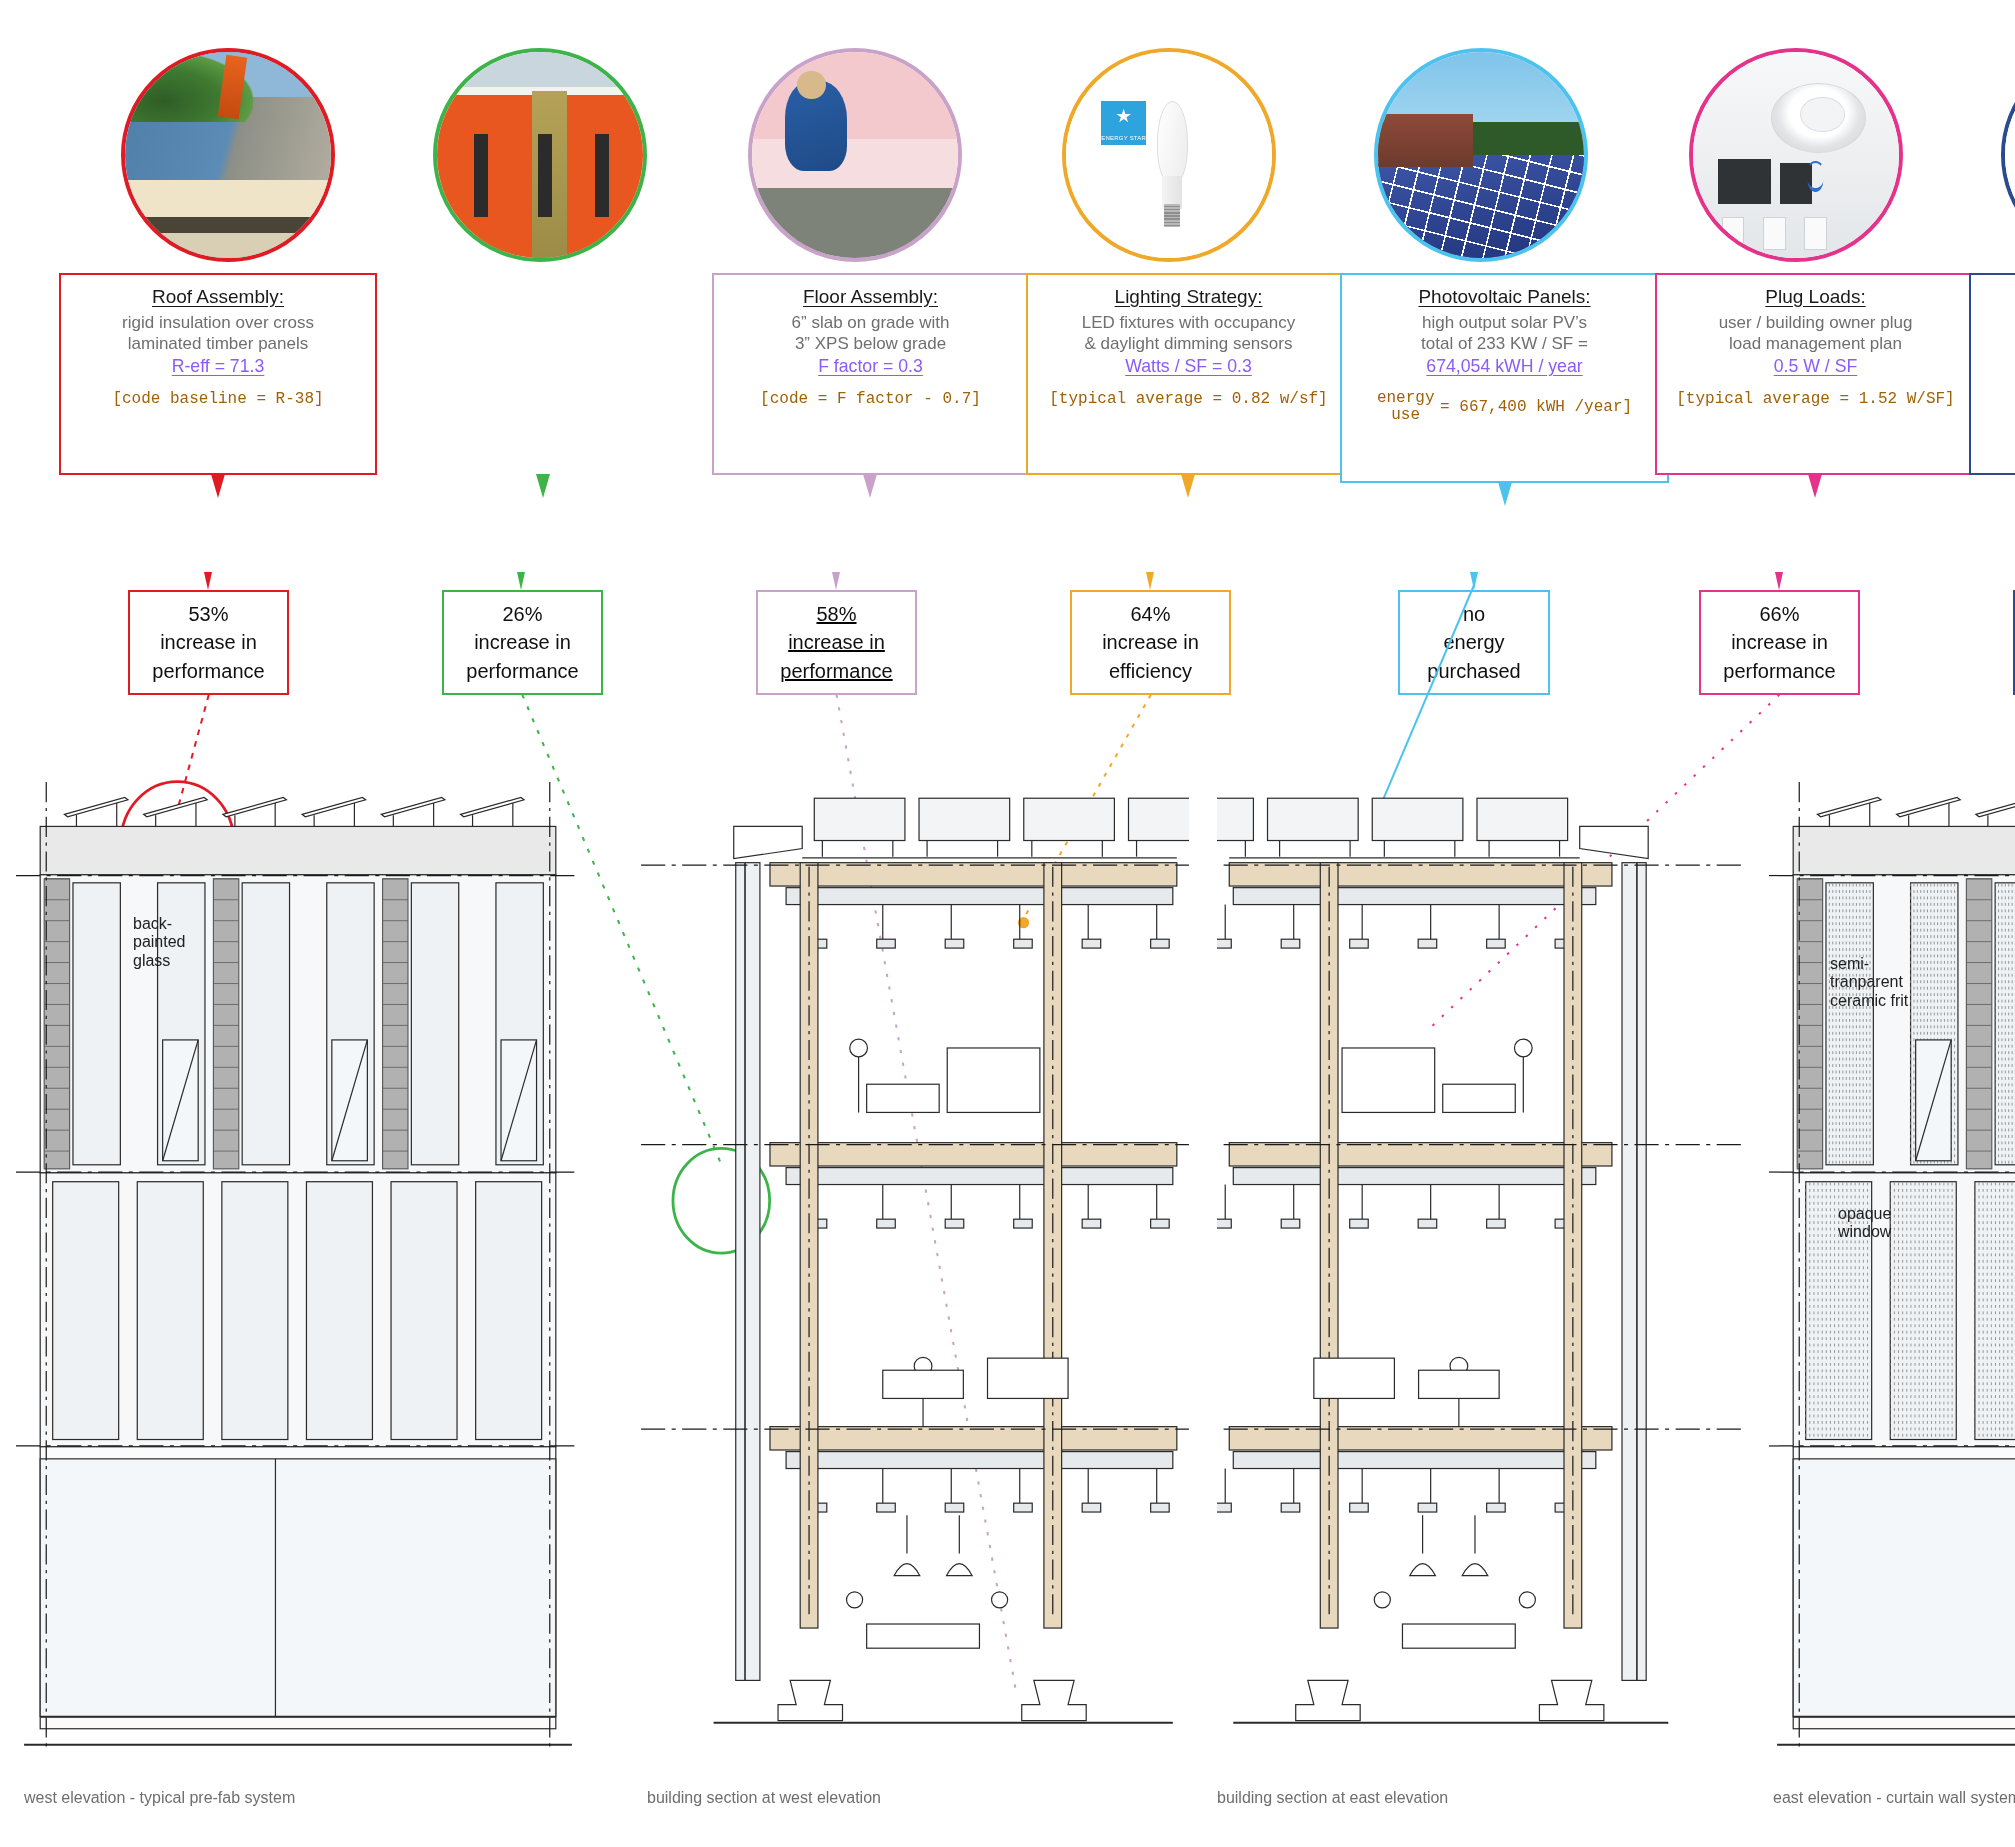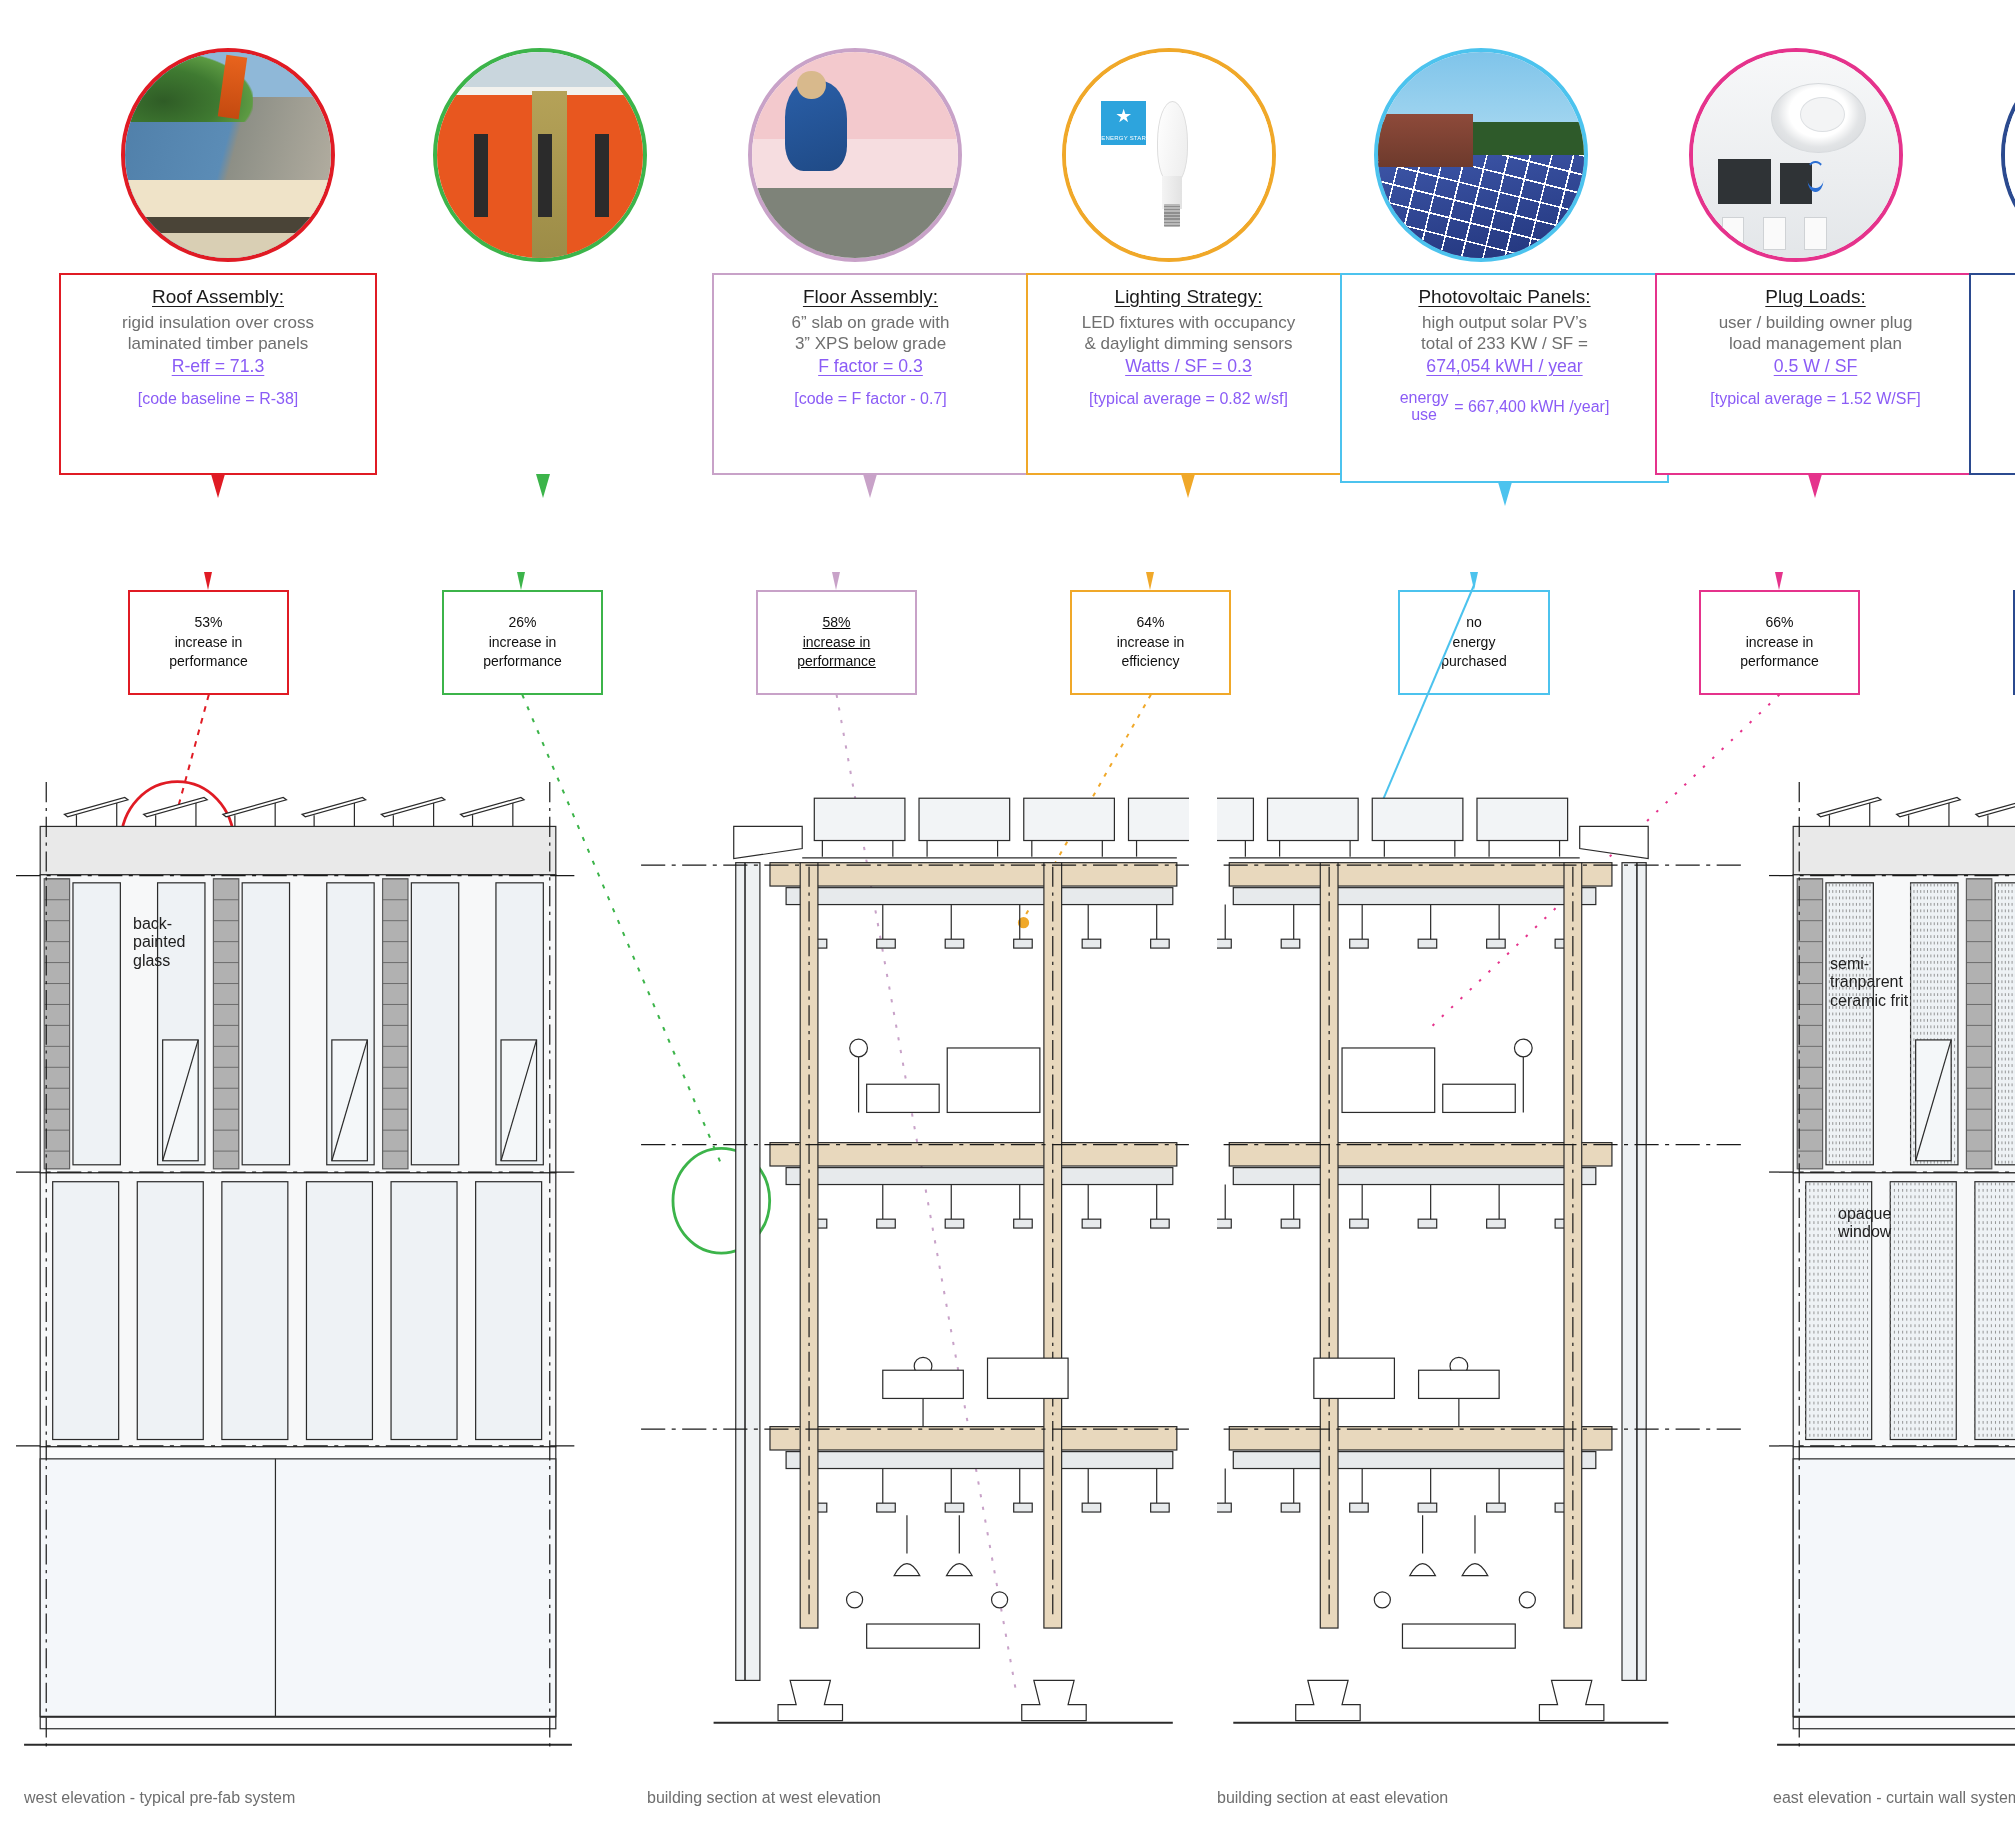--- a/index.html
+++ b/index.html
@@ -108,41 +108,42 @@
     white-space: nowrap;
   }
   .card-desc {
     font-size: 17px; color: #6f6f6f; text-align: center; line-height: 1.28;
   }
   .card-metric {
     font-size: 17.7px; color: #8b5cf6; text-decoration: underline;
     text-underline-offset: 3.2px; text-align: center; margin-top: 0.8px; white-space: nowrap;
   }
   .card-note {
-    font-size: 16px; color: #8b5cf6; text-align: center; margin-top: 13.7px;
+    font-size: 16px; color: #a16207; text-align: center; margin-top: 13.7px;
     white-space: nowrap;
+    font-family: Liberation Mono, monospace;
   }
   .card-note.two-col{
     display:flex; align-items:center; justify-content:center; gap:5.6px;
     white-space:normal; width:100%;
   }
   .card-note .stackword{display:flex;flex-direction:column;line-height:1.02;text-align:center;}
 
   
   .tail { position: absolute; width: 0; height: 0; }
 
   
   .pct {
     position: absolute;
     background: #ffffff;
     border: 2.4px solid #999;
     display:flex; flex-direction:column; align-items:center; justify-content:center;
     padding: 4px 4.8px;
   }
-  .pct-line { font-size: 14px; color:#101010; line-height: 1.42; text-align:center; white-space:nowrap;}
+  .pct-line { font-size: 20px; color:#101010; line-height: 1.42; text-align:center; white-space:nowrap;}
 
   
   .caption {
     position: absolute; font-size: 16px; color: #6e6e6e; white-space: nowrap;
   }
 
   
   .drawing { position: absolute; overflow: hidden; }
   svg { display:block; }
   .anno {

